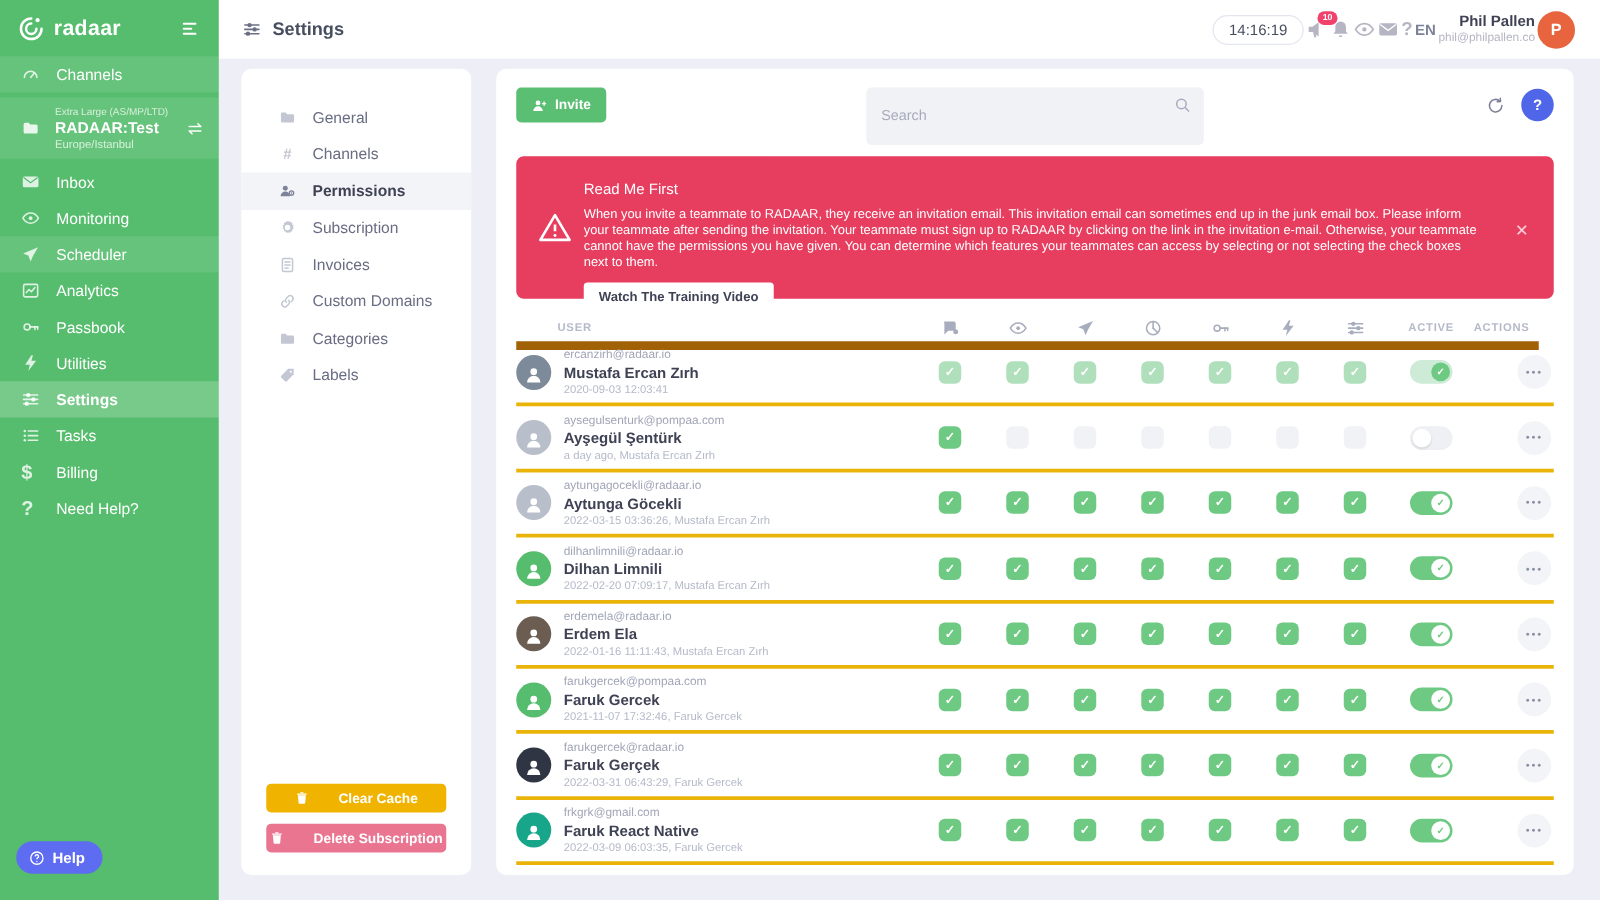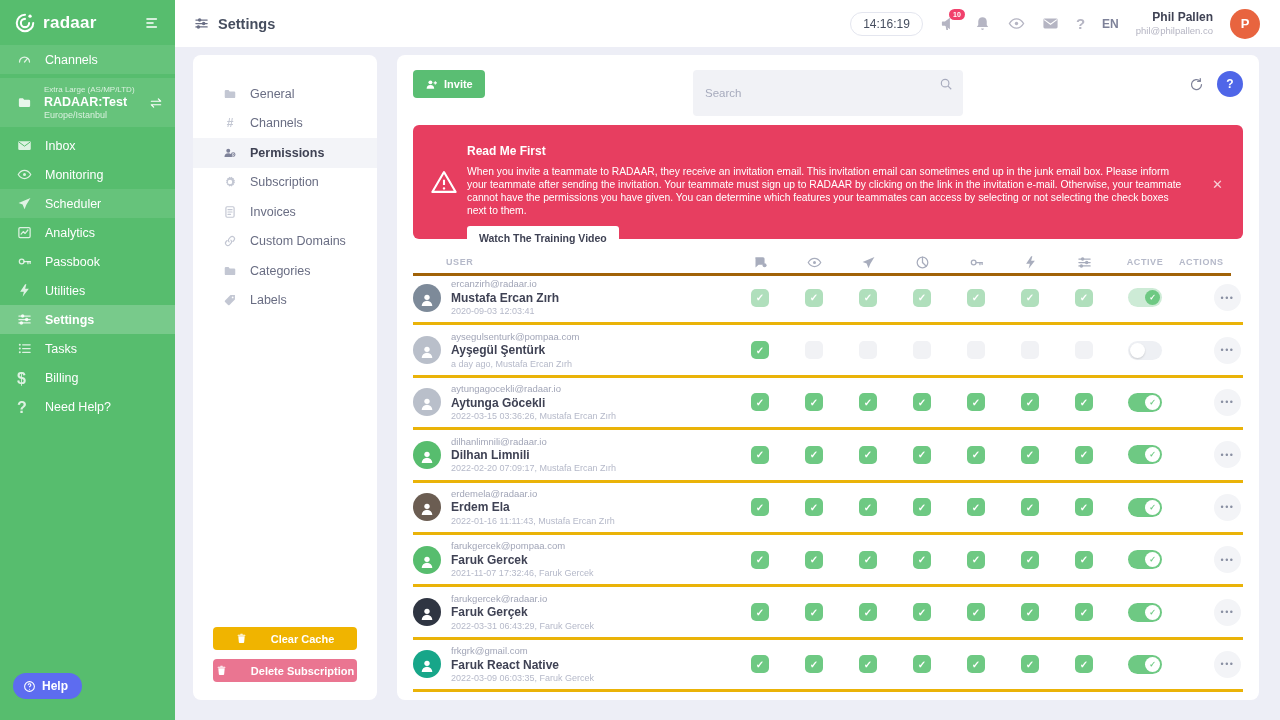--- a/index.html
+++ b/index.html
@@ -32,21 +32,21 @@
              display:flex;align-items:center;gap:6px;padding:6px 14px 6px 10px;cursor:pointer}
   .help-pill .hicon{width:13px;height:13px;color:#fff}
   .help-pill .label{color:#fff;font-size:12px;font-weight:700}
 
   
   .topbar{position:absolute;left:175px;top:0;right:0;height:47px;background:#fff;
           display:flex;align-items:center;z-index:1}
   .tb-left{display:flex;align-items:center;gap:9px;padding-left:19px}
   .tb-left .ticon16{width:15px;height:15px;color:#6a6f85}
   .page-title{font-size:14.5px;color:#464e5f;font-weight:600}
-  .tb-right{margin-left:auto;display:flex;align-items:center;gap:17px;padding-right:20px}
+  .tb-right{margin-left:auto;display:flex;align-items:center;gap:2px;padding-right:20px}
   .clock-pill{border:1px solid #e4e6ef;border-radius:15px;padding:4px 12px;font-size:12px;color:#464e5f}
   .tb-ic{width:17px;height:17px;color:#b5b5c3;cursor:pointer;position:relative}
   .tb-ic .badge{position:absolute;top:-6px;right:-8px;background:#f1416c;color:#fff;font-size:7px;
                 font-weight:700;border-radius:8px;padding:2px 4px;line-height:1}
   .tb-q{font-size:15px;color:#b5b5c3;font-weight:700;cursor:pointer}
   .lang{font-size:12px;color:#7e8299;font-weight:600;cursor:pointer}
   .user-block{text-align:right;line-height:1.25}
   .user-name{font-size:12px;font-weight:700;color:#3f4254}
   .user-email{font-size:9.5px;color:#b5b5c3}
   .user-avatar{width:30px;height:30px;border-radius:50%;background:#e8643f;color:#fff;
@@ -85,29 +85,29 @@
   .search-ic{position:absolute;right:10px;top:7px;width:14px;height:14px;color:#a7abbd}
   .tool-right{position:absolute;right:0;top:0;height:28px;display:flex;align-items:center;gap:13px}
   .refresh-ic{width:15px;height:15px;color:#7e8299;cursor:pointer}
   .qbtn{width:26px;height:26px;border-radius:50%;background:#4f66e8;color:#fff;font-size:12px;font-weight:700;
         display:flex;align-items:center;justify-content:center;cursor:pointer}
 
   
   .banner{position:absolute;top:70px;left:16px;right:16px;height:114px;background:#e73e60;border-radius:6px;color:#fff}
   .warn-ic{position:absolute;left:17px;top:43px;width:28px;height:28px;color:#fff}
   .banner-body{position:absolute;left:54px;top:19px;right:60px}
-  .banner-title{font-size:12px;font-weight:700}
+  .banner-title{font-size:12px;font-weight:400}
   .banner-text{font-size:10.3px;line-height:13px;margin-top:7px;max-width:760px}
   .banner-btn{display:inline-block;margin-top:9px;background:#fff;color:#3f4254;font-size:10.5px;
               font-weight:600;padding:6px 12px;border-radius:3px;cursor:pointer}
   .banner-close{position:absolute;right:20px;top:52px;font-size:13px;color:rgba(255,255,255,.75);cursor:pointer}
 
   
   .grid-cols{display:grid;grid-template-columns:320px repeat(7,54px) 68px 1fr;align-items:center}
-  .thead{position:absolute;top:196px;left:16px;right:28px;height:22px;border-bottom:3px solid #a16207}
+  .thead{position:absolute;top:196px;left:16px;right:28px;height:22px;border-bottom:7px solid #a16207}
   .th{font-size:9px;font-weight:700;letter-spacing:.6px;color:#b5b9c9}
   .th.user{padding-left:33px}
   .th-ic{width:15px;height:15px;color:#a8adbd;margin:0 auto}
   .th.active{text-align:center}
   .th.actions{text-align:right;padding-right:10px}
   .rows{position:absolute;top:218px;left:16px;right:16px;bottom:0}
   .row{height:49.4px;border-bottom:3px solid #eab308}
   .ucell{display:flex;align-items:center;gap:10px;min-width:0}
   .avatar{width:28px;height:28px;border-radius:50%;display:flex;align-items:center;justify-content:center;flex:none}
   .avatar .aicon{width:16px;height:16px;color:#fff;margin-top:4px}

